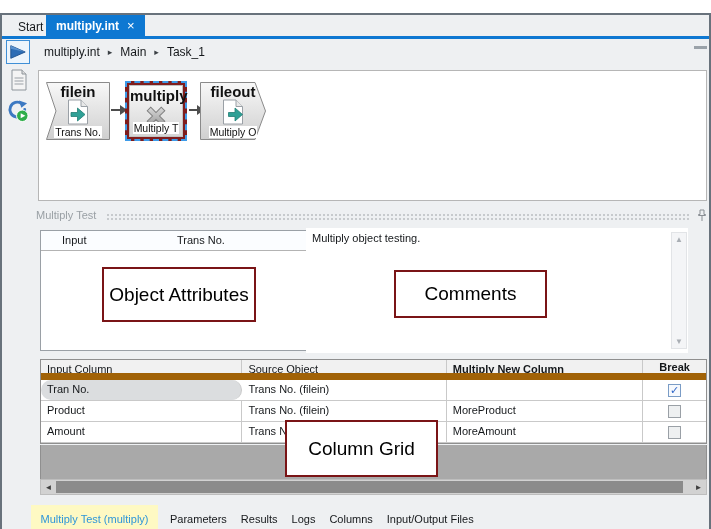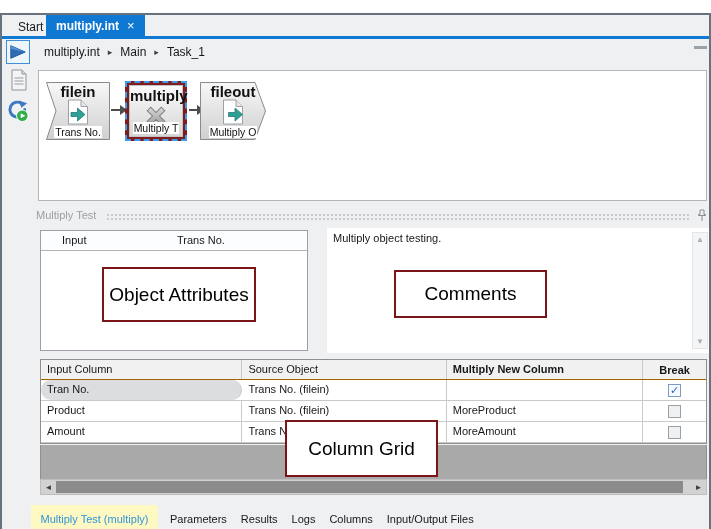--- a/index.html
+++ b/index.html
@@ -54,30 +54,30 @@
   .obj-header{height:20px;border-bottom:1px solid #b3b3b3;background:#fbfdff;position:relative;font-size:11px;color:#15181b;}
   .obj-col-input{position:absolute;left:21px;top:3px;}
   .obj-col-trans{position:absolute;left:136px;top:3px;}
 
   .callout{background:#fff;border:2px solid var(--callout-border);display:flex;align-items:center;justify-content:center;font-size:19px;color:#000;z-index:6;}
   .callout-obj{left:100px;top:252px;width:154px;height:55px;}
   .callout-comments{left:392px;top:255px;width:153px;height:48px;}
   .callout-grid{left:283px;top:405px;width:153px;height:57px;}
 
   
-  .comments{left:325px;top:213px;width:382px;height:125px;background:#fff;}
+  .comments{left:304px;top:213px;width:382px;height:125px;background:#fff;}
   .comments-text{position:absolute;left:6px;top:4px;font-size:11px;color:#15181b;}
   .vscroll{position:absolute;right:1px;top:4px;bottom:4px;width:16px;background:#f4f5f7;border:1px solid #e2e4e7;}
   .vs-arrow{position:absolute;left:0;right:0;text-align:center;font-size:8px;color:#a9aeb4;}
   .vs-up{top:2px;} .vs-down{bottom:2px;}
 
   
   .grid{left:38px;top:344px;width:667px;border:1px solid #8f8f8f;background:#fff;font-size:11px;color:#15181b;}
   .grid-row{display:flex;height:21px;border-bottom:1px solid #c9c9c9;background:#fff;}
-  .grid-row.header{height:20px;background:#f1f1f1;border-bottom:1px solid #a16207;}
+  .grid-row.header{height:20px;background:#f1f1f1;border-bottom:7px solid #a16207;}
   .cell{height:100%;padding:3px 0 0 6px;border-right:1px solid #c9c9c9;overflow:hidden;white-space:nowrap;}
   .cell:last-child{border-right:none;}
   .c1{width:202px;} .c2{width:205px;} .c3{width:197px;} .c4{width:63px;display:flex;align-items:center;justify-content:center;padding:0;}
   .hdr-bold{font-weight:bold;}
   .cell.shaded{background:#dbdddf;border-radius:10px;}
   .checkbox{width:13px;height:13px;border:1px solid #9aa0a6;background:#eef0f1;font-size:11px;line-height:11px;text-align:center;color:transparent;}
   .checkbox.checked{border-color:#7a9cc6;background:#f6f9fd;color:#2f66c8;}
 
   .grid-empty{left:38px;top:430px;width:667px;height:36px;background:#a9a9a9;border:1px solid #8f8f8f;border-top:none;}
   .hscroll{left:38px;top:464px;width:667px;height:16px;background:#d2d2d2;border:1px solid #bdbdbd;display:flex;align-items:stretch;}

